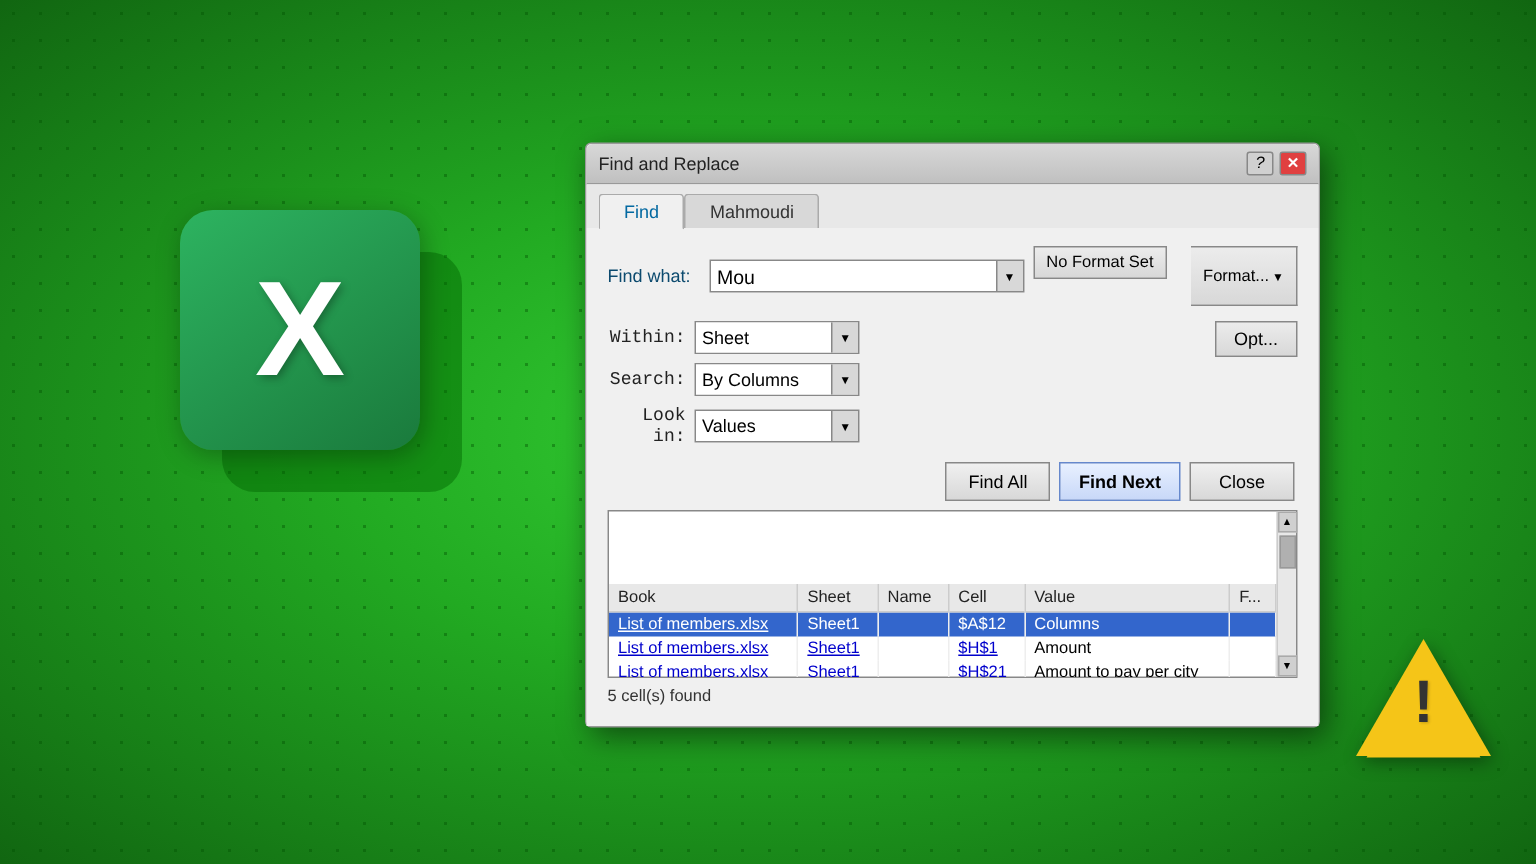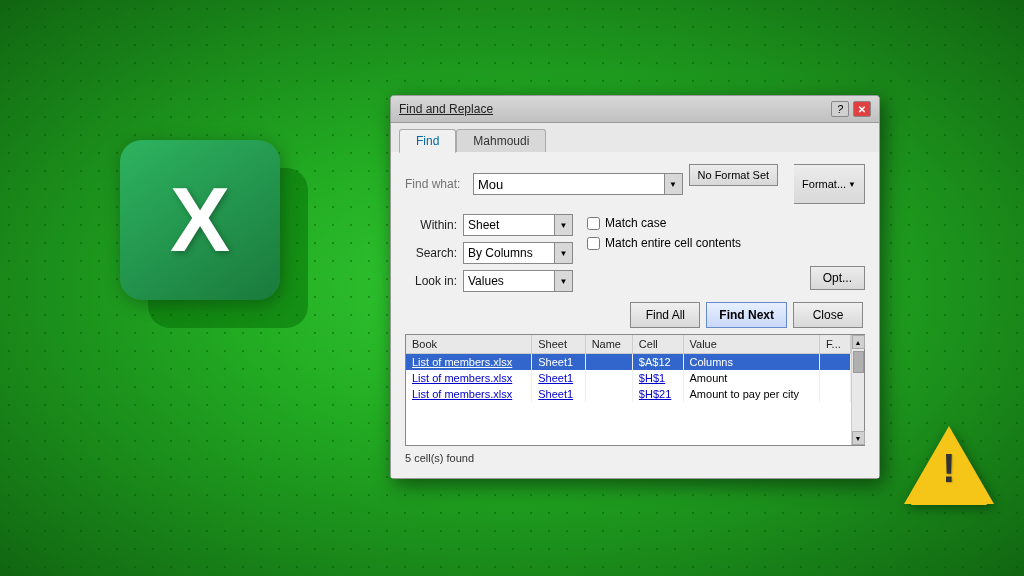--- a/index.html
+++ b/index.html
@@ -95,21 +95,20 @@
       align-items: center;
       justify-content: space-between;
       border-bottom: 1px solid #999;
       border-radius: 4px 4px 0 0;
     }
 
     .dialog-title {
       font-size: 12px;
       font-weight: normal;
       color: #222;
-      text-decoration: underline;
     }
 
     .titlebar-controls {
       display: flex;
       gap: 4px;
       align-items: center;
     }
 
     .title-btn {
       width: 18px;
@@ -172,21 +171,21 @@
     .find-row {
       display: flex;
       align-items: center;
       margin-bottom: 10px;
       gap: 6px;
     }
 
     .find-label {
       width: 62px;
       font-size: 12px;
-      color: #737373;
+      color: #0c4a6e;
     }
 
     .find-input-wrapper {
       display: flex;
       align-items: center;
       border: 1px solid #888;
       background: white;
       height: 22px;
       flex: 1;
     }
@@ -261,20 +260,21 @@
       display: flex;
       align-items: center;
       gap: 6px;
     }
 
     .option-label {
       width: 52px;
       font-size: 12px;
       color: #222;
       text-align: right;
+      font-family: Liberation Mono, monospace;
     }
 
     .option-select-wrapper {
       display: flex;
       align-items: center;
       border: 1px solid #888;
       background: white;
       height: 22px;
       width: 110px;
     }
@@ -536,44 +536,34 @@
               <option>Values</option>
               <option>Formulas</option>
               <option>Comments</option>
             </select>
             <div class="option-arrow">▼</div>
           </div>
         </div>
       </div>
 
       <div style="display:flex; flex-direction:column; justify-content:space-between; flex:1;">
-        <div class="options-right">
-          <label class="checkbox-row">
-            <input type="checkbox" style="">
-            <span>Match case</span>
-          </label>
-          <label class="checkbox-row">
-            <input type="checkbox" style="">
-            <span>Match entire cell contents</span>
-          </label>
-        </div>
         <div class="options-extra">
           <button class="opt-btn">Opt...</button>
         </div>
       </div>
     </div>
 
     <div class="action-row">
       <button class="action-btn">Find All</button>
       <button class="action-btn primary">Find Next</button>
       <button class="action-btn">Close</button>
     </div>
 
     <div style="display:flex; border:1px solid #888; background:white; height:112px; margin-bottom:4px;">
-      <div style="flex:1; overflow:auto;">
+      <div style="flex:1; overflow:auto;margin-top:48px;">
         <table class="results-table">
           <thead>
             <tr>
               <th>Book</th>
               <th>Sheet</th>
               <th>Name</th>
               <th>Cell</th>
               <th>Value</th>
               <th>F...</th>
             </tr>

